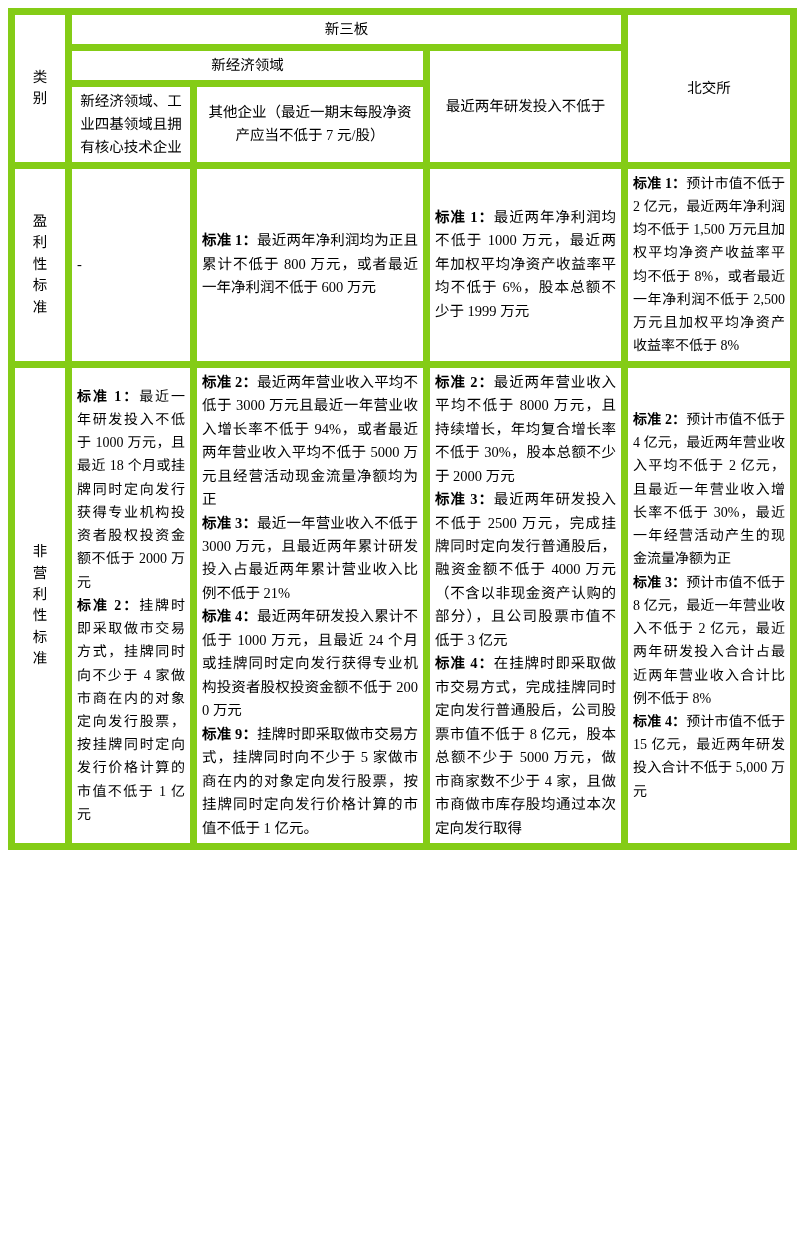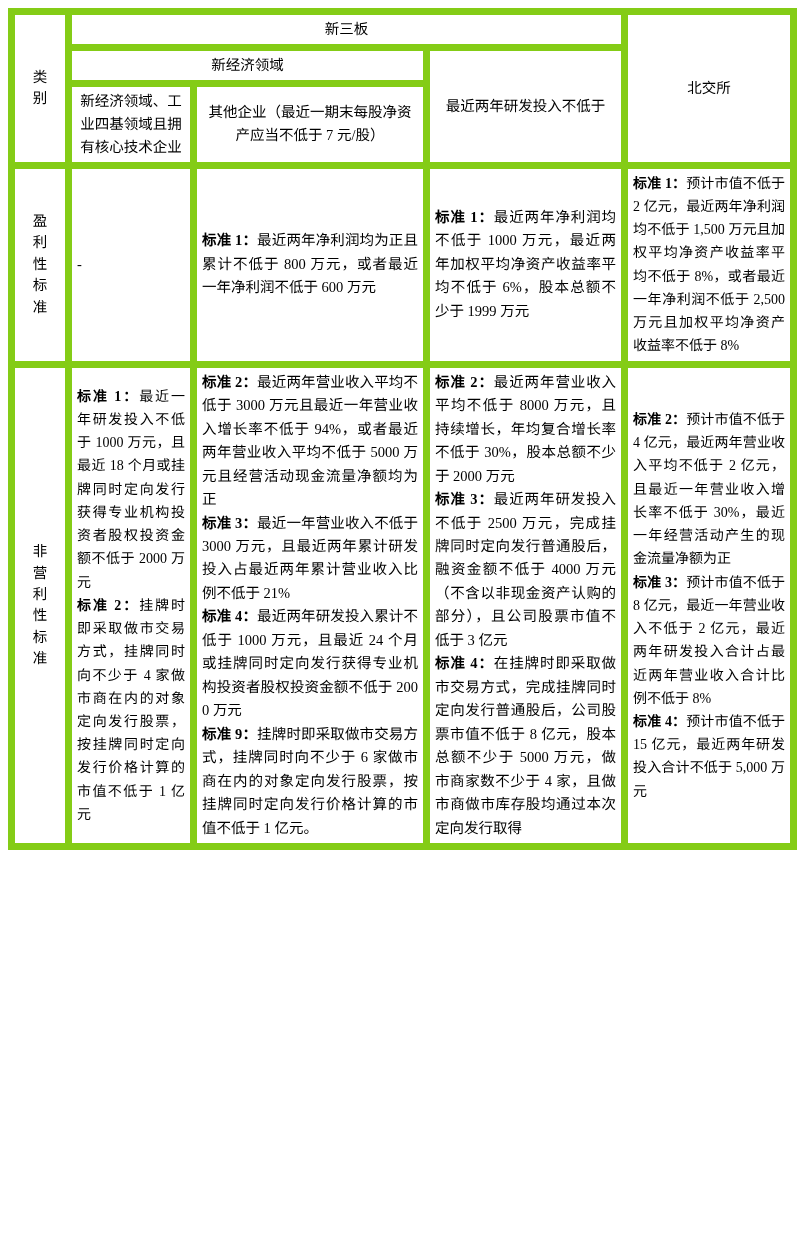--- a/index.html
+++ b/index.html
@@ -167,21 +167,21 @@
             </span>
         </td>
         <td class="body-cell narrow">
             <p><span class="crit">标准 1：</span><span>最近一年研发投入不低于 1000 万元，且最近 18 个月或挂牌同时定向发行获得专业机构投资者股权投资金额不低于 2000 万元</span></p>
             <p><span class="crit">标准 2：</span><span>挂牌时即采取做市交易方式，挂牌同时向不少于 4 家做市商在内的对象定向发行股票，按挂牌同时定向发行价格计算的市值不低于 1 亿元</span></p>
           </td>
         <td class="body-cell">
             <p><span class="crit">标准 2：</span><span>最近两年营业收入平均不低于 3000 万元且最近一年营业收入增长率不低于 94%，或者最近两年营业收入平均不低于 5000 万元且经营活动现金流量净额均为正</span></p>
             <p><span class="crit">标准 3：</span><span>最近一年营业收入不低于 3000 万元，且最近两年累计研发投入占最近两年累计营业收入比例不低于 21%</span></p>
             <p><span class="crit">标准 4：</span><span>最近两年研发投入累计不低于 1000 万元，且最近 24 个月或挂牌同时定向发行获得专业机构投资者股权投资金额不低于 2000 万元</span></p>
-            <p><span class="crit">标准 9：</span><span>挂牌时即采取做市交易方式，挂牌同时向不少于 6 家做市商在内的对象定向发行股票，按挂牌同时定向发行价格计算的市值不低于 1 亿元。</span></p>
+            <p><span class="crit">标准 9：</span><span>挂牌时即采取做市交易方式，挂牌同时向不少于 5 家做市商在内的对象定向发行股票，按挂牌同时定向发行价格计算的市值不低于 1 亿元。</span></p>
           </td>
         <td class="body-cell">
             <p><span class="crit">标准 2：</span><span>最近两年营业收入平均不低于 8000 万元，且持续增长，年均复合增长率不低于 30%，股本总额不少于 2000 万元</span></p>
             <p><span class="crit">标准 3：</span><span>最近两年研发投入不低于 2500 万元，完成挂牌同时定向发行普通股后，融资金额不低于 4000 万元（不含以非现金资产认购的部分），且公司股票市值不低于 3 亿元</span></p>
             <p><span class="crit">标准 4：</span><span>在挂牌时即采取做市交易方式，完成挂牌同时定向发行普通股后，公司股票市值不低于 8 亿元，股本总额不少于 5000 万元，做市商家数不少于 4 家，且做市商做市库存股均通过本次定向发行取得</span></p>
           </td>
         <td class="body-cell narrow">
             <p><span class="crit">标准 2：</span><span>预计市值不低于 4 亿元，最近两年营业收入平均不低于 2 亿元，且最近一年营业收入增长率不低于 30%，最近一年经营活动产生的现金流量净额为正</span></p>
             <p><span class="crit">标准 3：</span><span>预计市值不低于 8 亿元，最近一年营业收入不低于 2 亿元，最近两年研发投入合计占最近两年营业收入合计比例不低于 8%</span></p>
             <p><span class="crit">标准 4：</span><span>预计市值不低于 15 亿元，最近两年研发投入合计不低于 5,000 万元</span></p>

